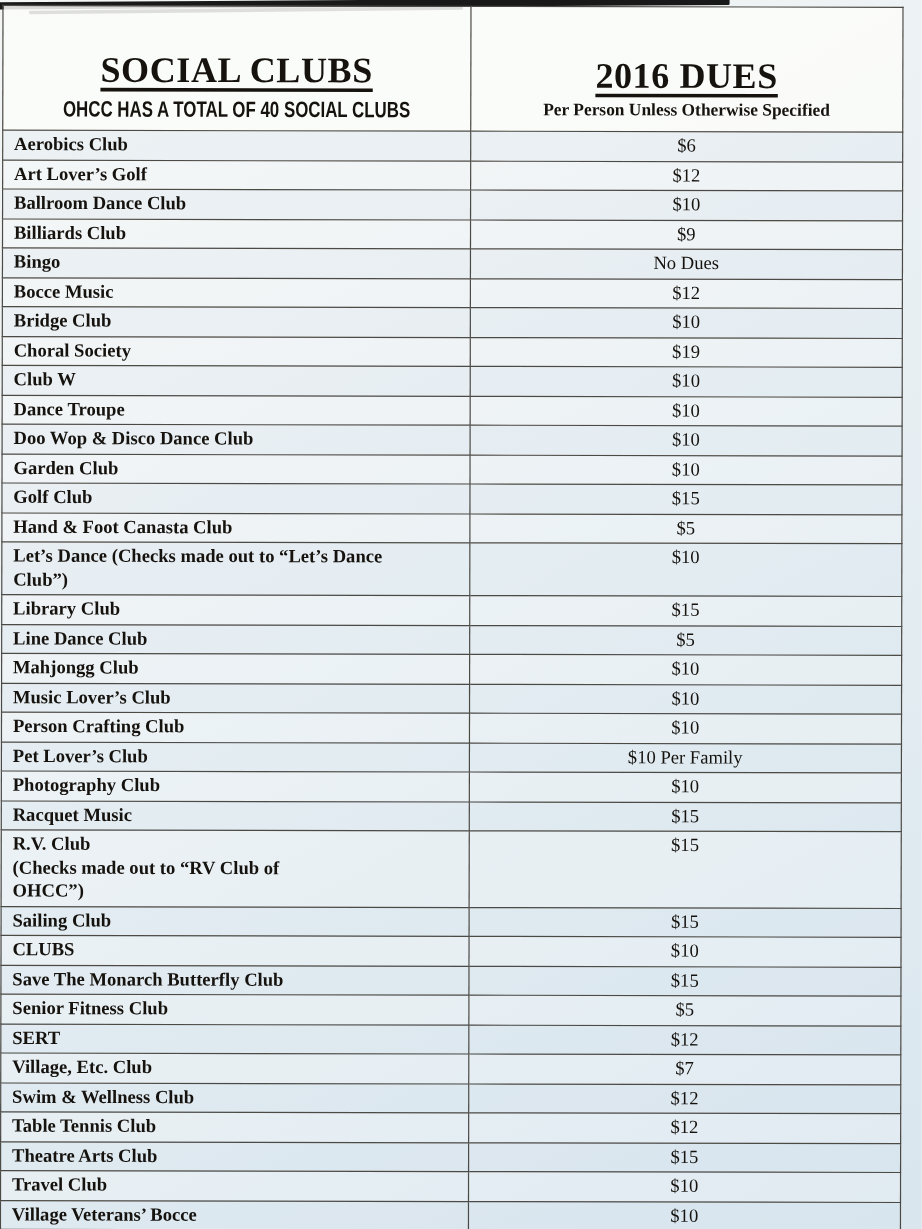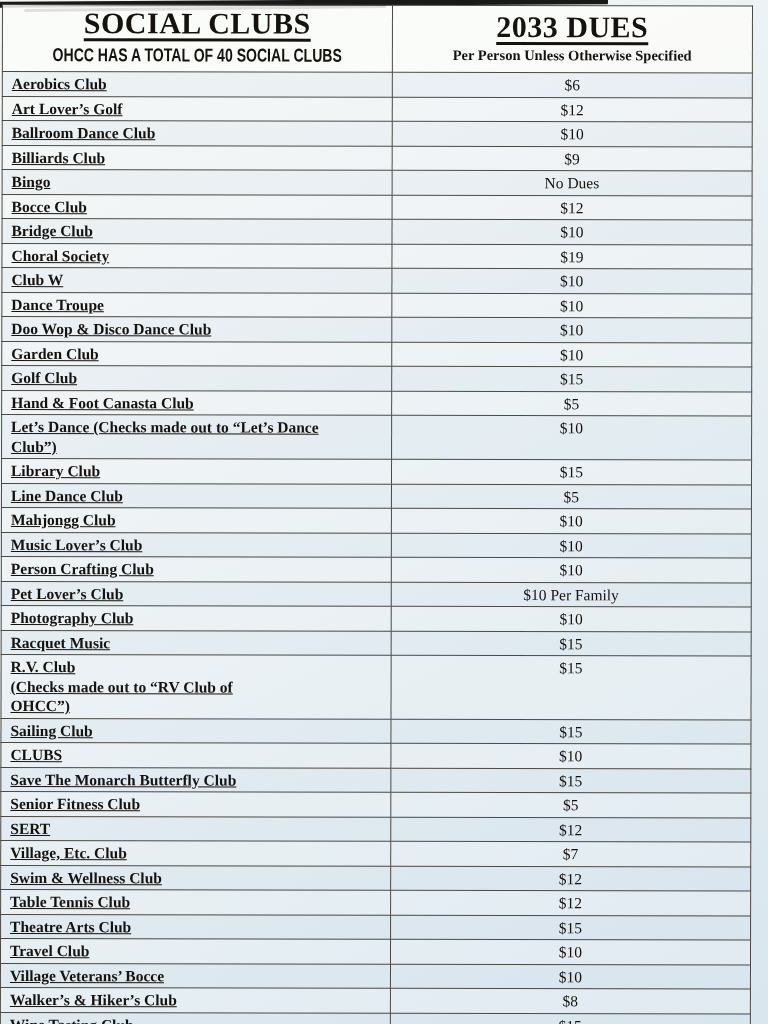--- a/index.html
+++ b/index.html
@@ -46,20 +46,21 @@
   .title {
     font-family: "Liberation Serif", serif;
     font-weight: bold;
     font-size: 30px;
     line-height: 32px;
     text-decoration: underline;
     text-decoration-thickness: 2.5px;
     text-underline-offset: 5px;
     letter-spacing: 0.5px;
     display: inline-block;
+    margin-top: 36px;
   }
   .subtitle-left {
     display: inline-block;
     font-family: "Liberation Sans", sans-serif;
     font-weight: bold;
     font-size: 18.5px;
     line-height: 19px;
     margin-top: 6px;
     transform: scaleX(0.76);
     transform-origin: center;
@@ -77,21 +78,20 @@
   td.club-cell {
     width: 47%;
     font-weight: bold;
     font-size: 15.5px;
     line-height: 19.5px;
     padding: 2px 4px 2px 9px;
     vertical-align: top;
     white-space: pre-line;
     height: 23px;
     box-sizing: border-box;
-    text-decoration: underline;
   }
   td.dues-cell {
     font-weight: normal;
     font-size: 15.5px;
     line-height: 19.5px;
     text-align: center;
     vertical-align: top;
     padding: 2px 4px;
     box-sizing: border-box;
   }
@@ -110,21 +110,21 @@
 
 <div class="table-wrap">
   <table class="dues-table">
     <thead>
       <tr>
         <th class="head-cell" style="width:47%;">
           <span class="title">SOCIAL CLUBS</span><br>
           <span class="subtitle-left">OHCC HAS A TOTAL OF 40 SOCIAL CLUBS</span>
         </th>
         <th class="head-cell">
-          <span class="title">2033 DUES</span>
+          <span class="title">2016 DUES</span>
           <span class="subtitle-right">Per Person Unless Otherwise Specified</span>
         </th>
       </tr>
     </thead>
     <tbody>
         <tr>
           <td class="club-cell">Aerobics Club</td>
           <td class="dues-cell">$6</td>
         </tr>
         <tr>
@@ -137,21 +137,21 @@
         </tr>
         <tr>
           <td class="club-cell">Billiards Club</td>
           <td class="dues-cell">$9</td>
         </tr>
         <tr>
           <td class="club-cell">Bingo</td>
           <td class="dues-cell">No Dues</td>
         </tr>
         <tr>
-          <td class="club-cell">Bocce Club</td>
+          <td class="club-cell">Bocce Music</td>
           <td class="dues-cell">$12</td>
         </tr>
         <tr>
           <td class="club-cell">Bridge Club</td>
           <td class="dues-cell">$10</td>
         </tr>
         <tr>
           <td class="club-cell">Choral Society</td>
           <td class="dues-cell">$19</td>
         </tr>

